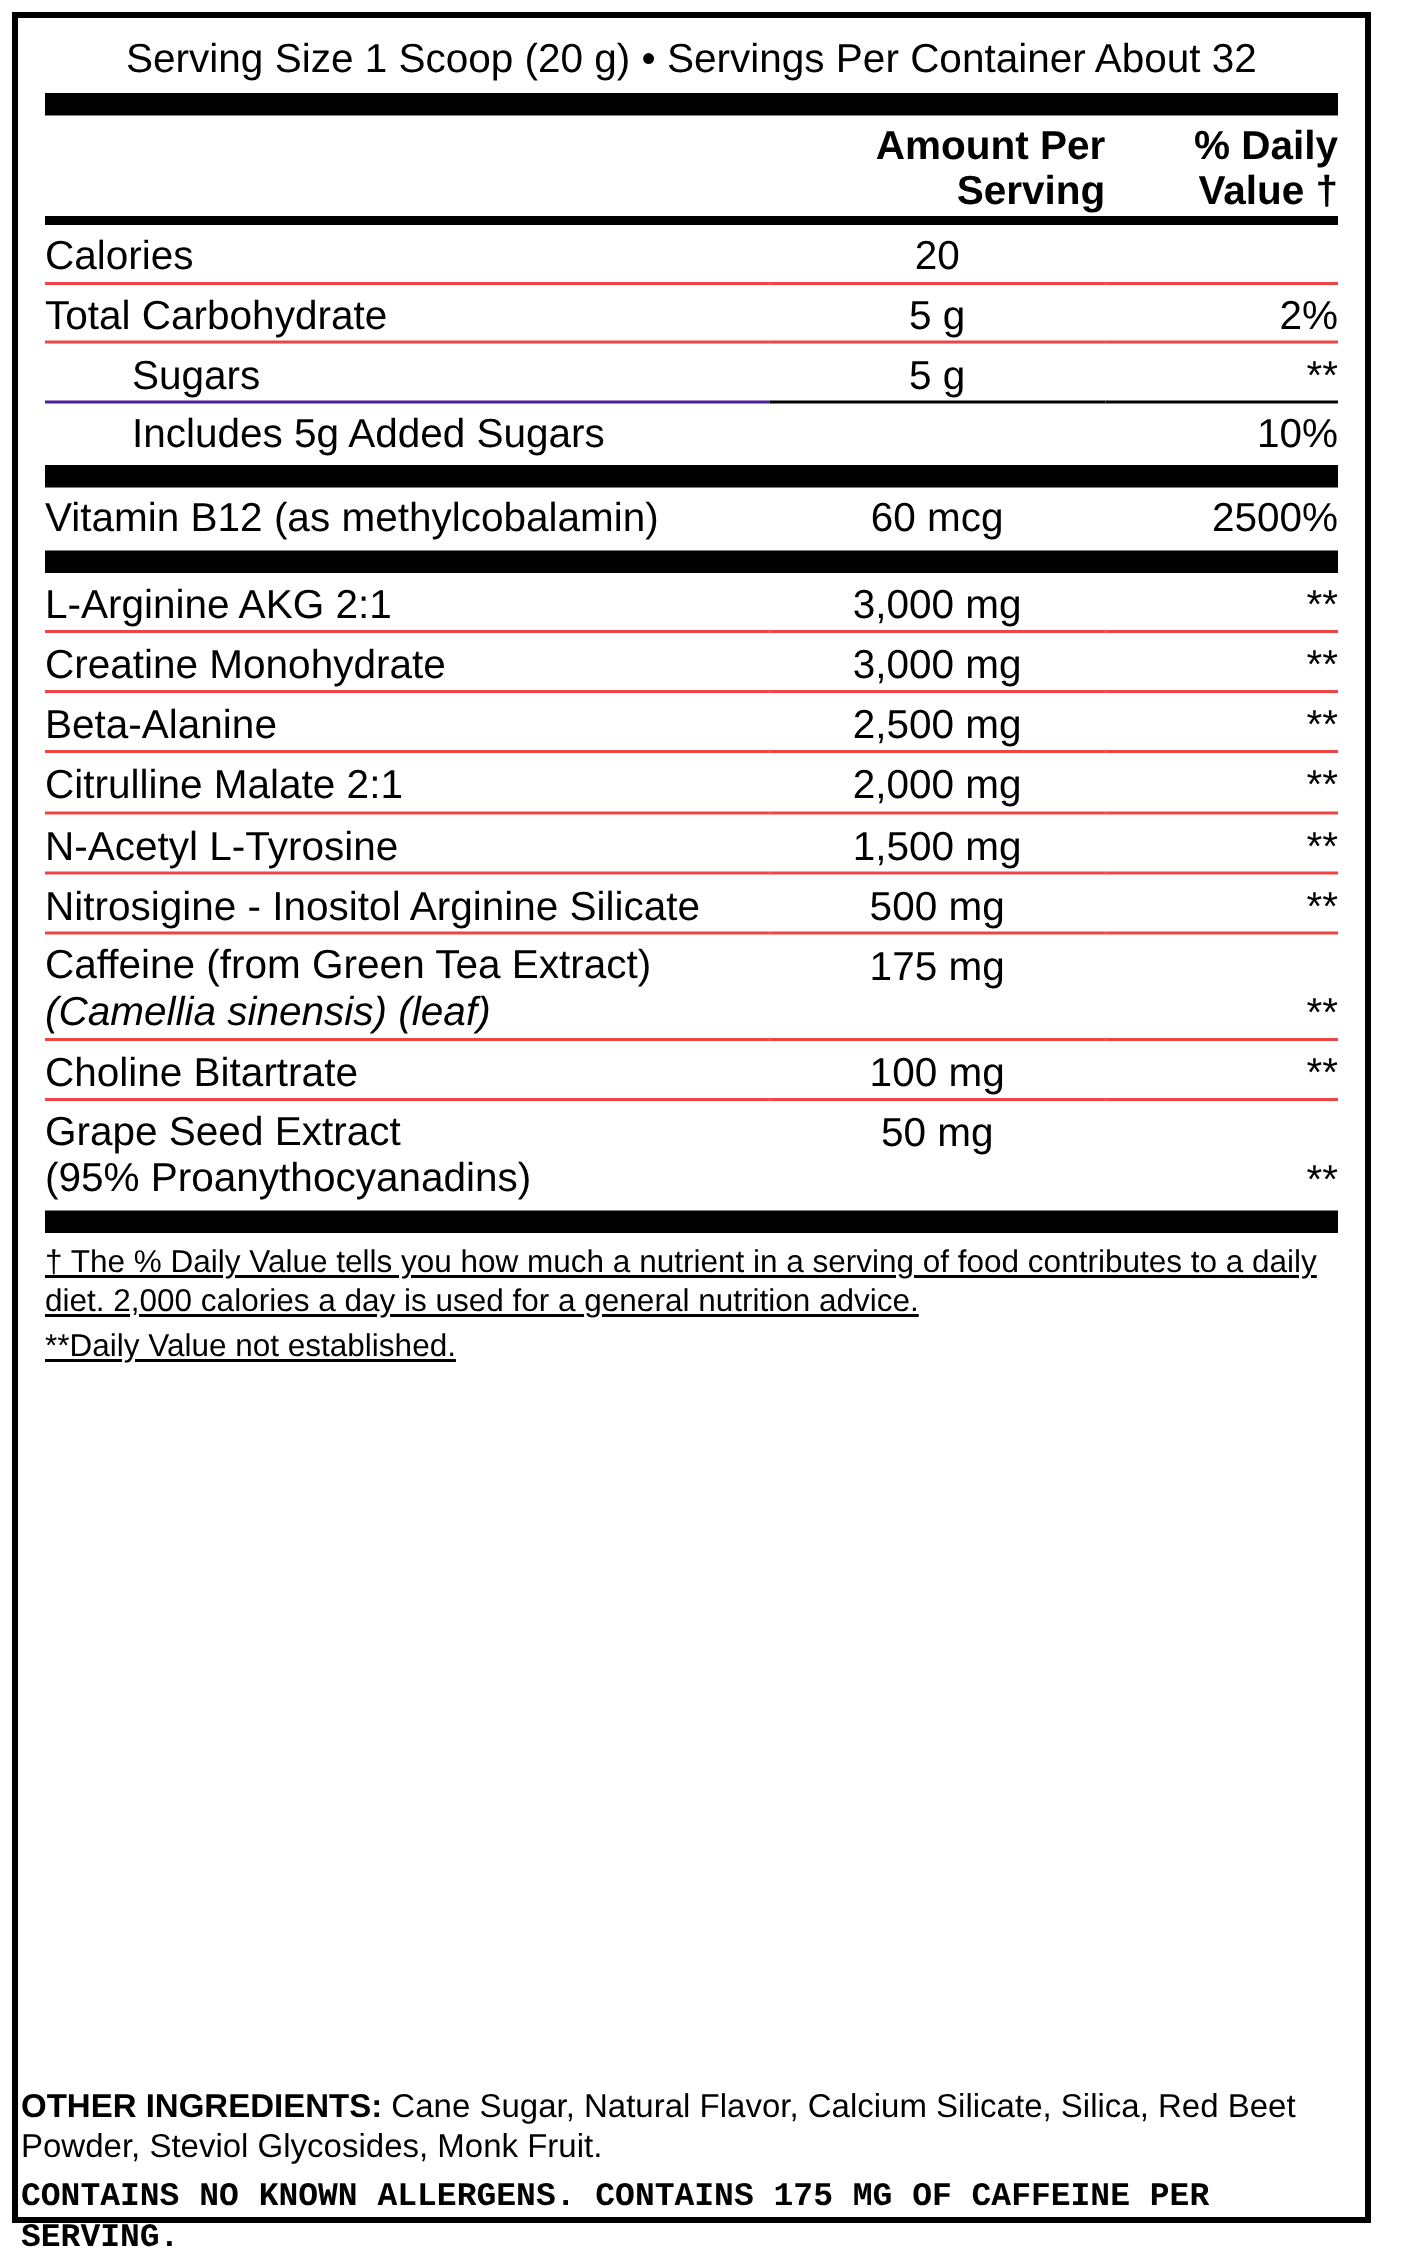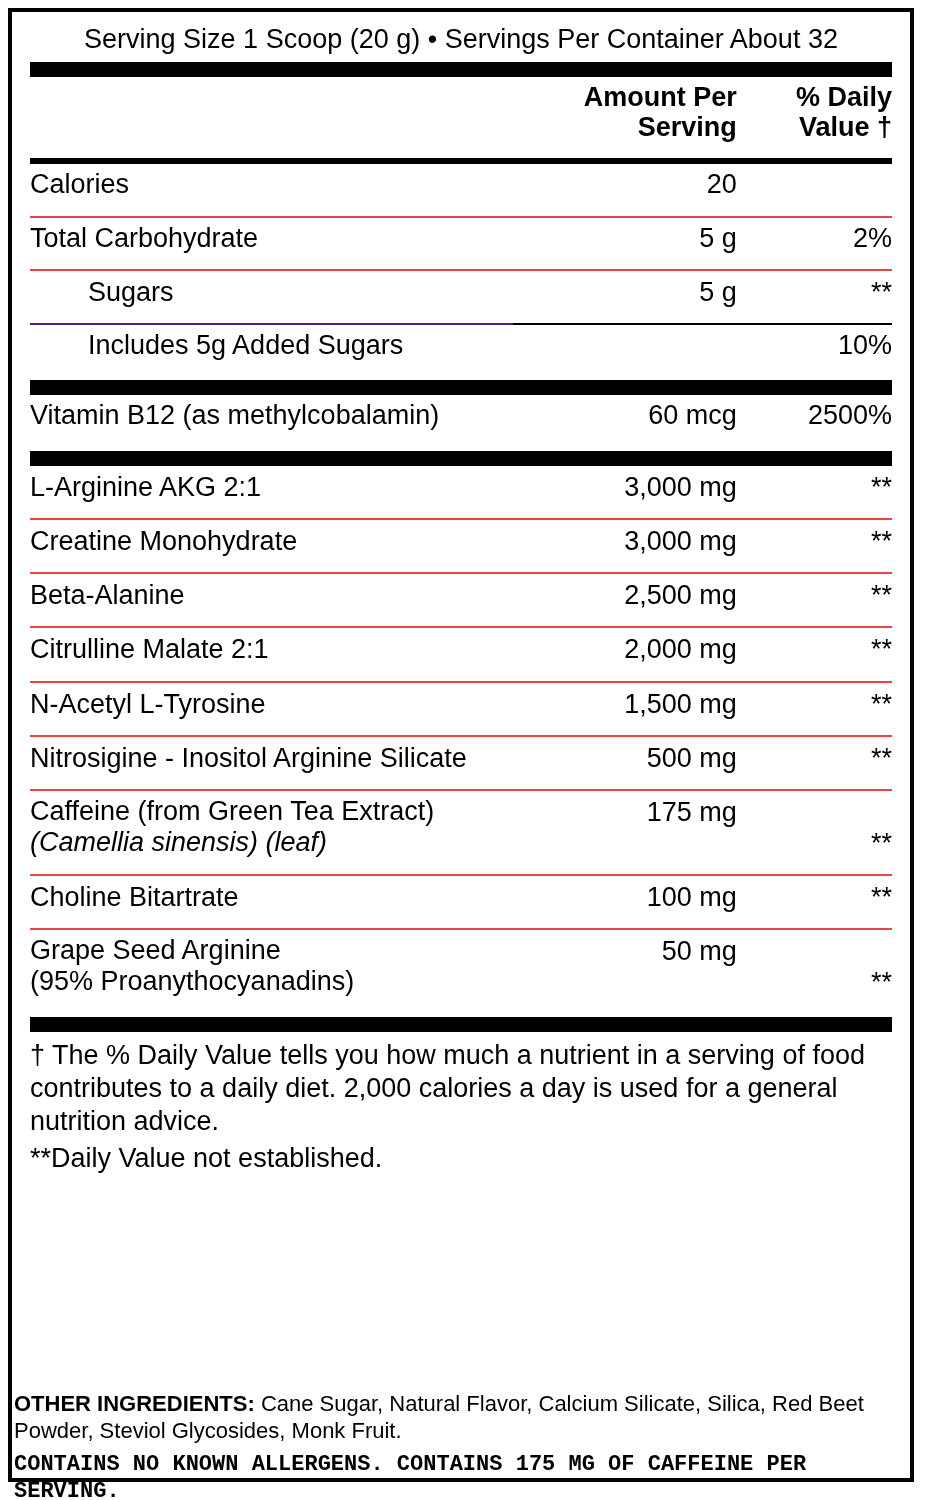--- a/index.html
+++ b/index.html
@@ -53,26 +53,26 @@
     background: #000;
   }
 
   table.facts {
     width: 100%;
     border-collapse: collapse;
     table-layout: fixed;
   }
   table.facts td {
     vertical-align: bottom;
-    padding: 5px 0 16px 0;
+    padding: 5px 0 2px 0;
     font-size: 27px;
     line-height: 1.12;
   }
   .col-name { width: 56%; }
-  .col-amt  { width: 26%; text-align: right; }
+  .col-amt  { width: 26%; text-align: center; }
   .col-dv   { width: 18%; text-align: right; }
 
   .hdr td {
     font-size: 26px;
     font-weight: bold;
     text-align: right;
     vertical-align: bottom;
     padding: 6px 0 8px 0;
     line-height: 1.12;
   }
@@ -100,23 +100,24 @@
     font-size: 27px;
     line-height: 1.15;
   }
   .sub-plain {
     display: block;
     font-size: 27px;
     line-height: 1.15;
   }
 
   .footnotes {
-    font-size: 27px;
+    font-size: 21px;
     line-height: 1.22;
     padding: 7px 0 0 0;
+    text-decoration: underline;
   }
   .footnotes p {
     margin: 0 0 4px 0;
   }
 
   .other-wrap {
     position: absolute;
     left: 8px;
     top: 1390px;
     width: 922px;
@@ -239,21 +240,21 @@
       <td class="col-amt" style="vertical-align:top; padding-top:6px;">175 mg</td>
       <td class="col-dv dv-stars">**</td>
     </tr>
     <tr class="row-line">
       <td class="col-name">Choline Bitartrate</td>
       <td class="col-amt">100 mg</td>
       <td class="col-dv dv-stars">**</td>
     </tr>
     <tr class="row-noline">
       <td class="col-name">
-        <span class="sub-plain">Grape Seed Arginine</span>
+        <span class="sub-plain">Grape Seed Extract</span>
         <span class="sub-plain">(95% Proanythocyanadins)</span>
       </td>
       <td class="col-amt" style="vertical-align:top; padding-top:6px;">50 mg</td>
       <td class="col-dv dv-stars">**</td>
     </tr>
   </tbody>
     </table>
 
   <div class="rule-thick"></div>
 

